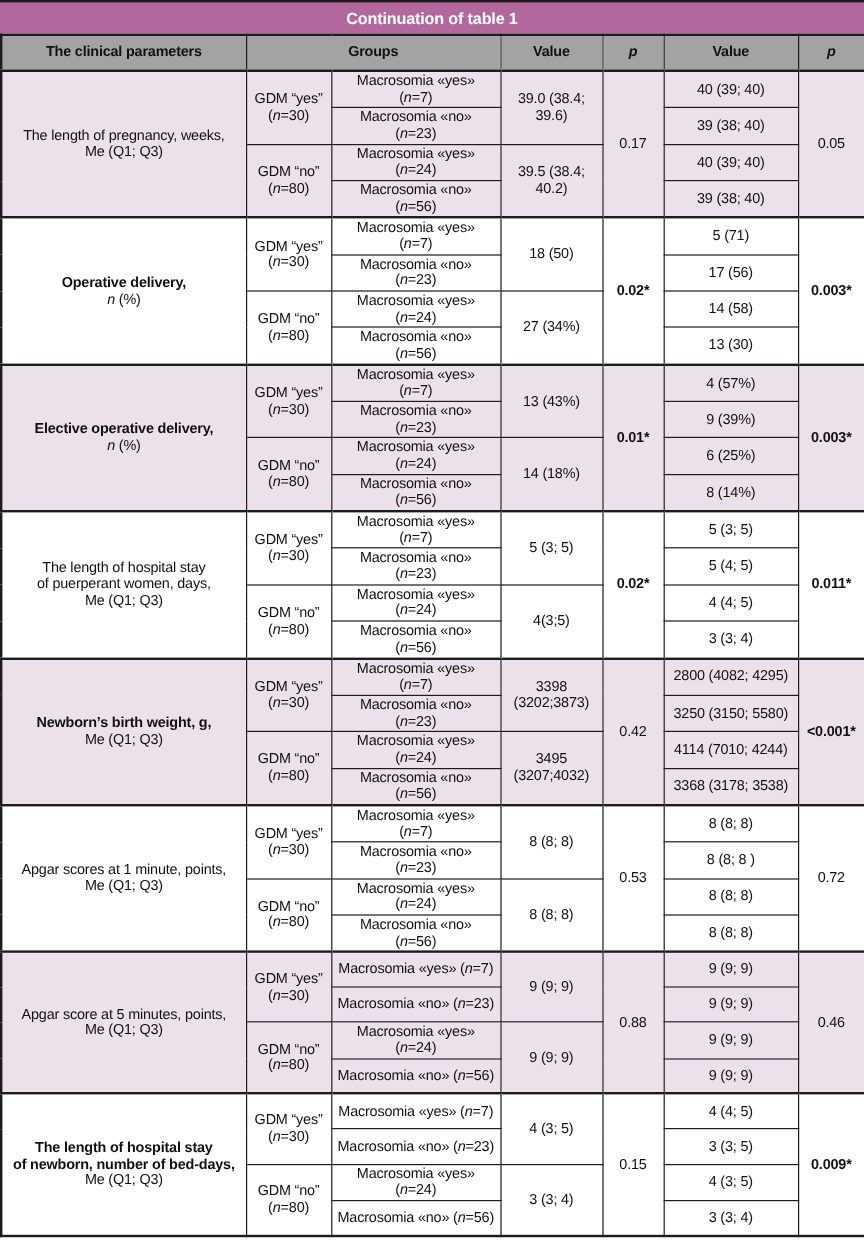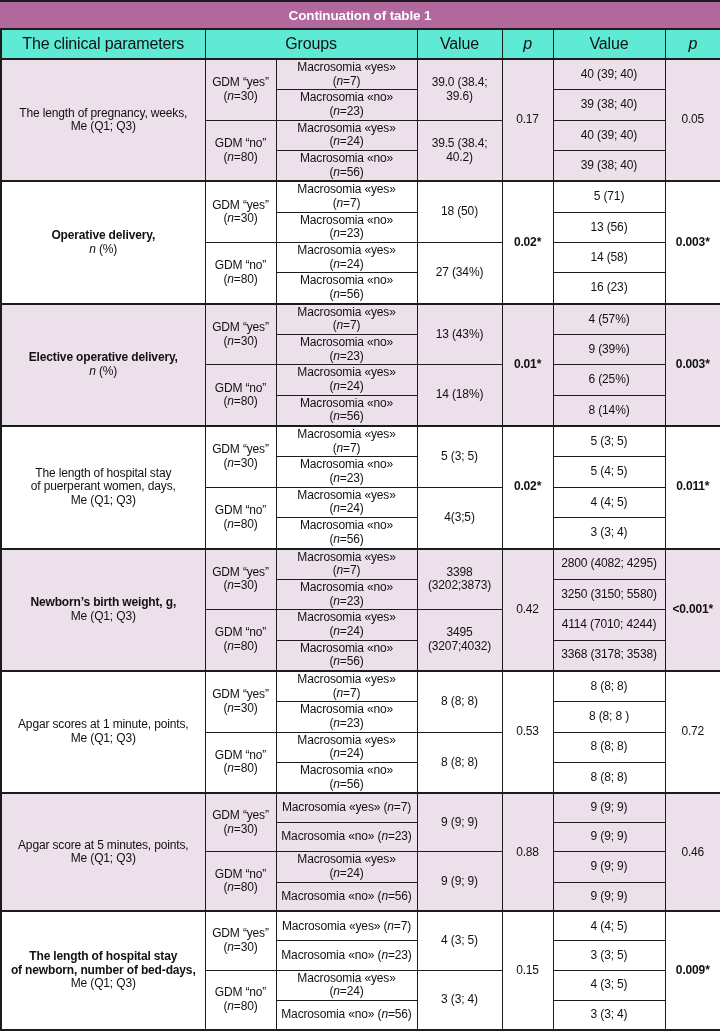--- a/index.html
+++ b/index.html
@@ -16,21 +16,21 @@
   }
   table.grid {
     width:720px; border-collapse:collapse; table-layout:fixed;
     border:2px solid #1c1c1c; font-size:12px;
   }
   table.grid th, table.grid td {
     border:1px solid #1c1c1c; text-align:center; vertical-align:middle;
     padding:1px 2px; line-height:1.14; overflow:hidden;
   }
   thead th {
-    height:26px; font-size:16px; font-weight:normal; background:#5eead4;
+    height:26px; font-size:12px; font-weight:bold; background:#a3a3a3;
     border-top:2px solid #1c1c1c; border-bottom:2px solid #1c1c1c;
   }
   th.col-p, .pcell { font-style:normal; }
   th.italic { font-style:italic; }
   tbody tr { height:29.3px; }
   tr.gstart td { border-top:2px solid #1c1c1c; }
   td.param { text-align:left; padding-left:8px; padding-right:4px; line-height:1.22;margin-left:32px; }
   .b { font-weight:bold; }
   td i, .note i, th i { font-style:italic; }
   .note {
@@ -95,31 +95,31 @@
           <td rowspan="4" class="param"><span class="b">Operative delivery,</span><br><span class=""><i>n</i> (%)</span></td>
           <td rowspan="2">GDM “yes”<br>(<i>n</i>=30)</td>
           <td>Macrosomia «yes»<br>(<i>n</i>=7)</td>
           <td rowspan="2">18 (50)</td>
           <td rowspan="4" class="pcell b">0.02*</td>
           <td>5 (71)</td>
           <td rowspan="4" class="pcell b">0.003*</td>
         </tr>
         <tr style="background: rgb(255, 255, 255);">
           <td>Macrosomia «no»<br>(<i>n</i>=23)</td>
-          <td>13 (56)</td>
+          <td>17 (56)</td>
         </tr>
         <tr style="background: rgb(255, 255, 255);">
           <td rowspan="2">GDM “no”<br>(<i>n</i>=80)</td>
           <td>Macrosomia «yes»<br>(<i>n</i>=24)</td>
           <td rowspan="2">27 (34%)</td>
           <td>14 (58)</td>
         </tr>
         <tr style="background: rgb(255, 255, 255);">
           <td>Macrosomia «no»<br>(<i>n</i>=56)</td>
-          <td>16 (23)</td>
+          <td>13 (30)</td>
         </tr>
         <tr class="gstart" style="background: rgb(236, 224, 234);">
           <td rowspan="4" class="param"><span class="b">Elective operative delivery,</span><br><span class=""><i>n</i> (%)</span></td>
           <td rowspan="2">GDM “yes”<br>(<i>n</i>=30)</td>
           <td>Macrosomia «yes»<br>(<i>n</i>=7)</td>
           <td rowspan="2">13 (43%)</td>
           <td rowspan="4" class="pcell b">0.01*</td>
           <td>4 (57%)</td>
           <td rowspan="4" class="pcell b">0.003*</td>
         </tr>

